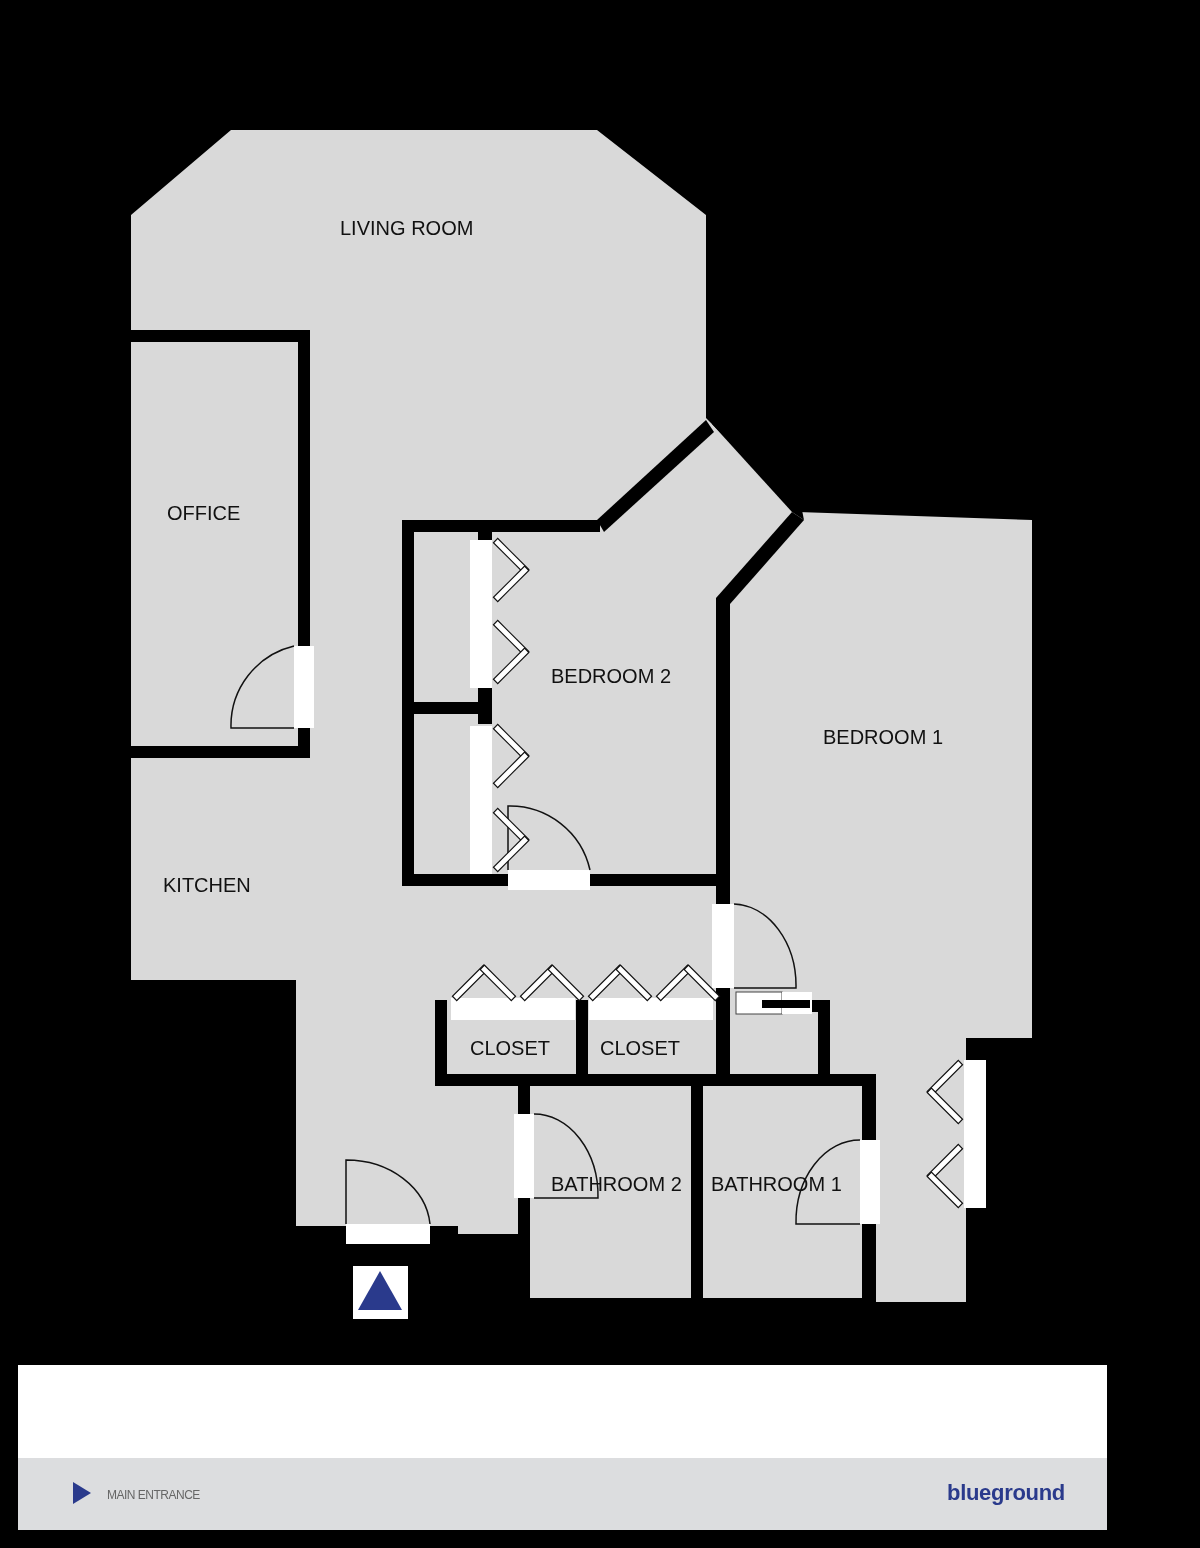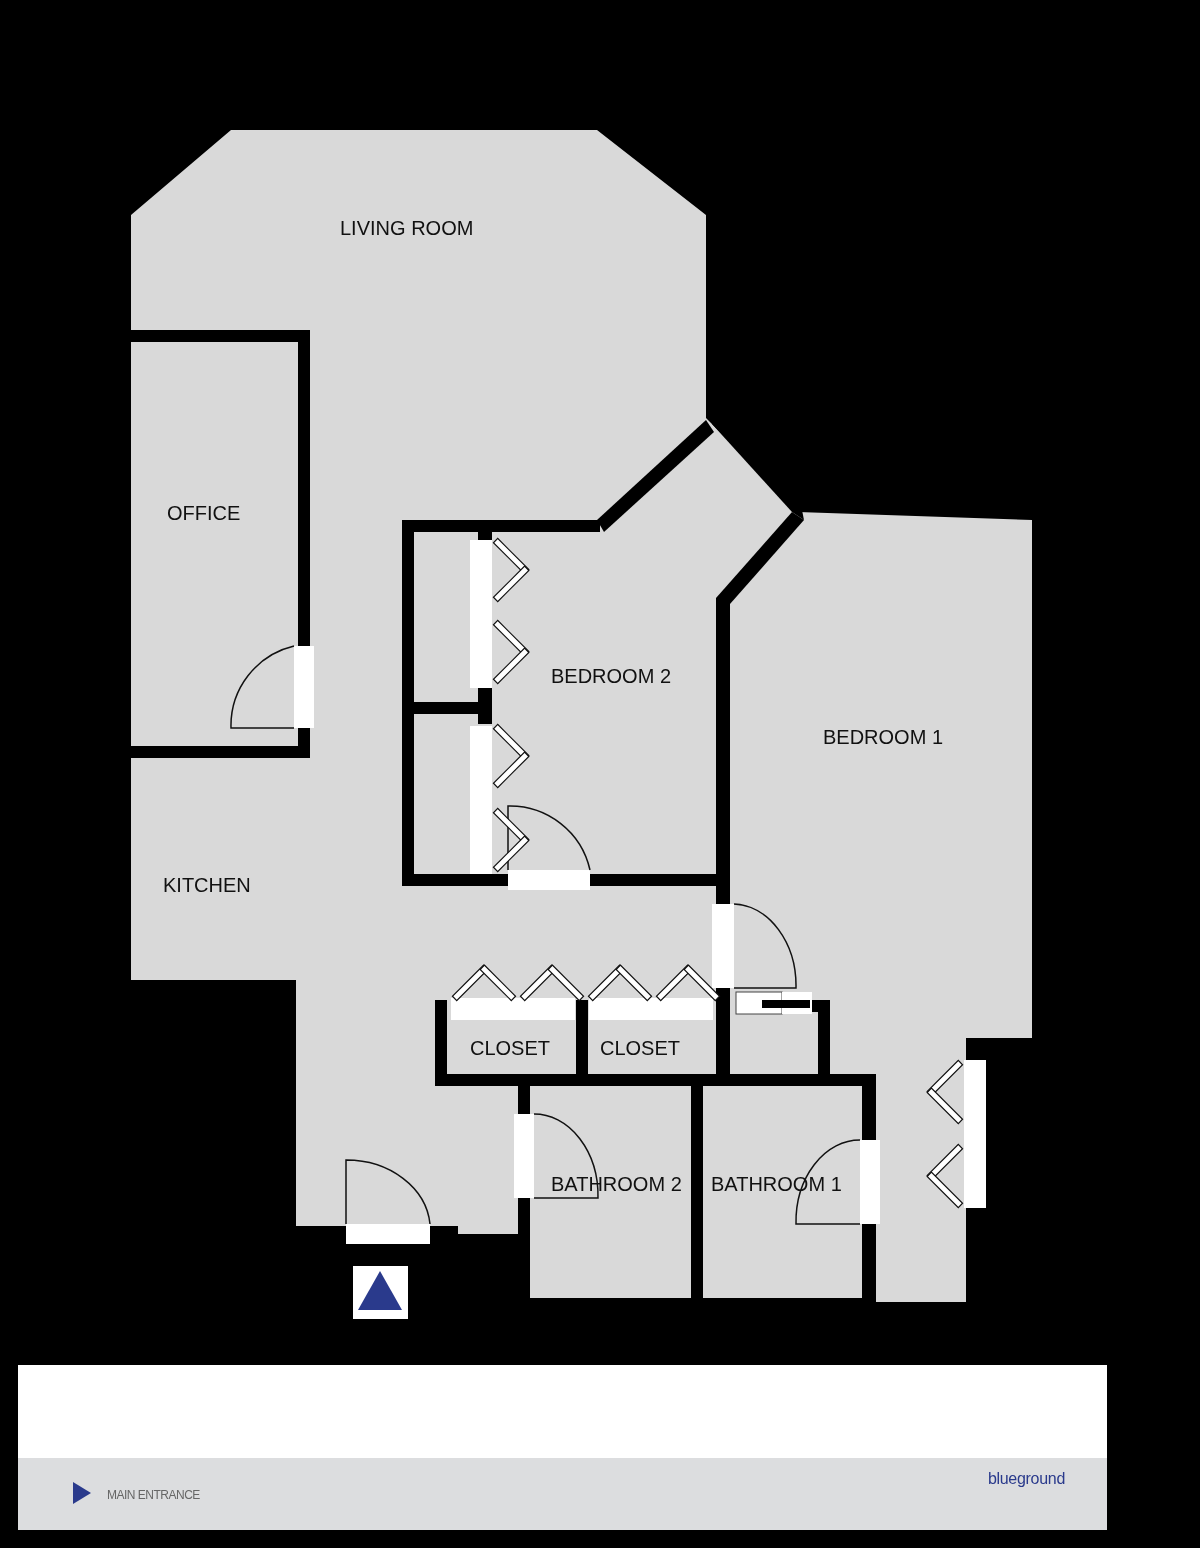--- a/index.html
+++ b/index.html
@@ -3,21 +3,21 @@
 <meta charset="utf-8">
 <style>
   html, body { margin:0; padding:0; background:#000; }
   body { width:1200px; height:1548px; position:relative; overflow:hidden; font-family:"Liberation Sans", sans-serif; }
   #plan { position:absolute; left:0; top:0; width:1200px; height:1360px; }
   .room-label { font-family:"Liberation Sans", sans-serif; font-size:20px; fill:#111; }
   .legend { position:absolute; left:18px; top:1365px; width:1089px; height:165px; background:#fff; }
   .legend-bar { position:absolute; left:0; bottom:0; width:100%; height:72px; background:#dcdddf; }
   .legend-marker { position:absolute; left:55px; top:24px; width:0; height:0; border-top:11px solid transparent; border-bottom:11px solid transparent; border-left:18px solid #2a3a8c; }
   .legend-text { position:absolute; left:89px; top:30px; font-size:12px; color:#666; letter-spacing:-0.5px; }
-  .brand { position:absolute; right:42px; top:12px; font-size:16px; font-weight:normal; color:#2a3a8c; letter-spacing:-0.3px; }
+  .brand { position:absolute; right:42px; top:22px; font-size:22px; font-weight:bold; color:#2a3a8c; letter-spacing:-0.3px; }
 </style>
 </head>
 <body>
 
 <svg id="plan" viewBox="0 0 1200 1360" xmlns="http://www.w3.org/2000/svg">
 
   <g fill="#d9d9d9">
     <polygon points="131,215 231,130 597,130 706,215 706,418 712,424 798,512 1032,520 1032,1038 978,1038 978,1234 966,1234 966,1302 876,1302 876,1298 530,1298 530,1234 458,1234 458,1226 296,1226 296,980 131,980"></polygon>
   </g>
 

